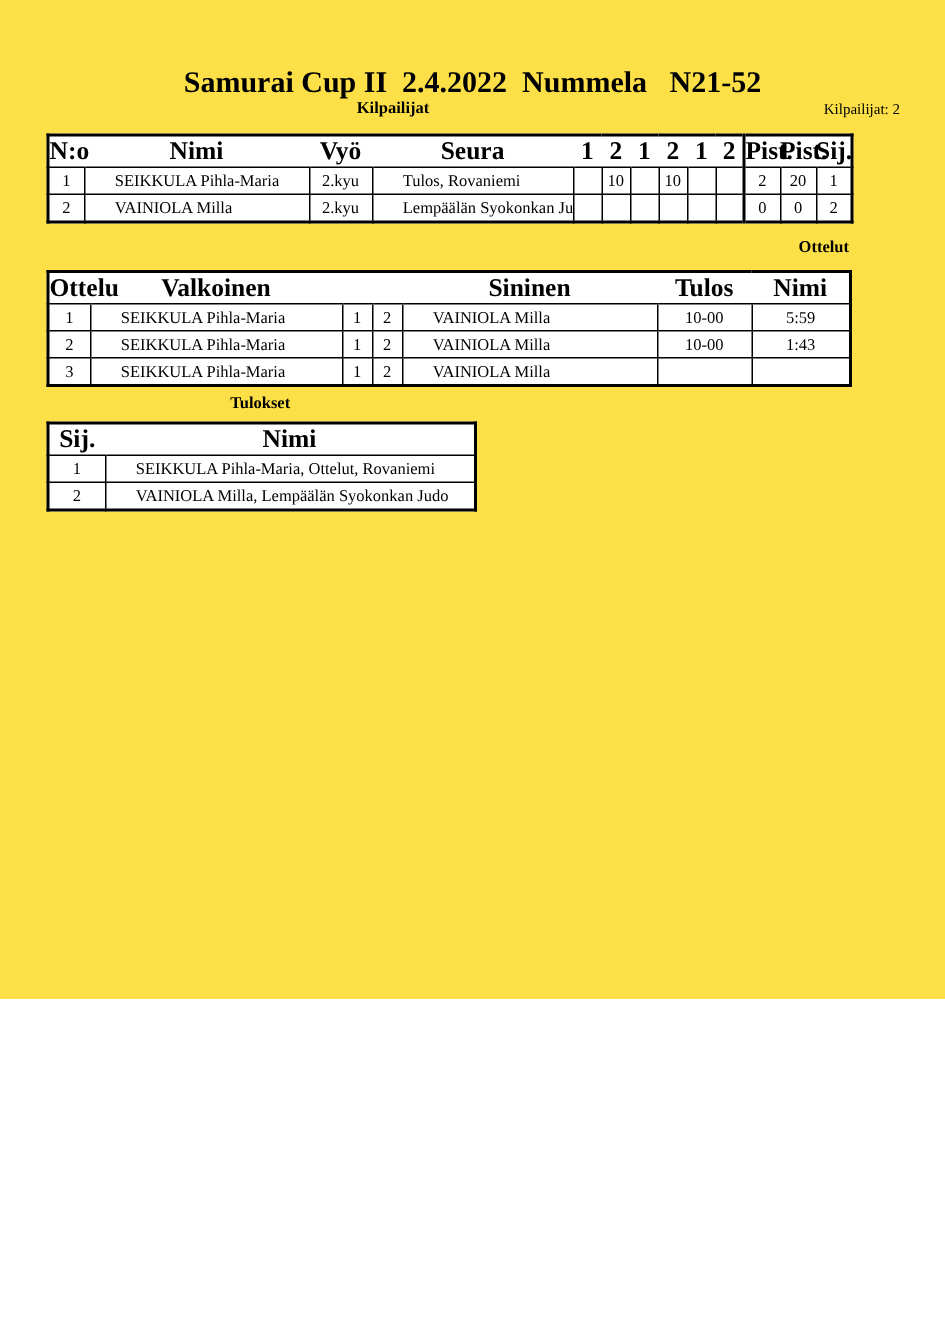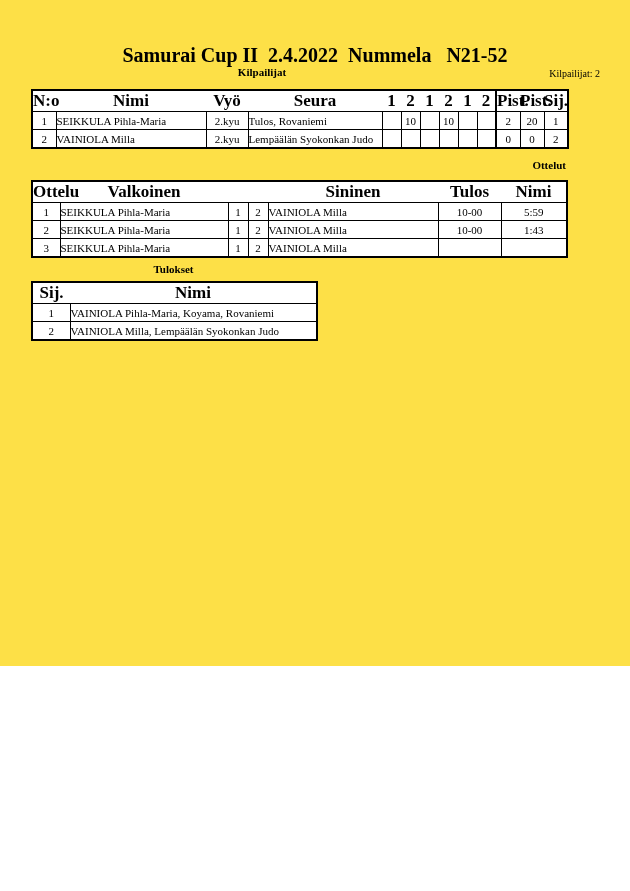--- a/index.html
+++ b/index.html
@@ -64,21 +64,21 @@
   table.doc td {
     font-size: 11px;
     padding: 0;
     height: 17px;
     text-align: center;
     vertical-align: middle;
     border: 1px solid #000;
     white-space: nowrap;
     overflow: hidden;
   }
-  table.doc td.l { text-align: left; padding-left: 0; }
+  table.doc td.l { text-align: left; padding-left: 20px; }
   .thick-left { border-left: 2px solid #000 !important; }
 </style>
 </head>
 <body>
 
 <div class="page">
 
   <div class="page-title">Samurai Cup II  2.4.2022  Nummela   N21-52</div>
 
   <div class="section-heading heading-kilpailijat">Kilpailijat</div>
@@ -215,21 +215,21 @@
     </colgroup>
     <thead>
       <tr>
         <th>Sij.</th>
         <th>Nimi</th>
       </tr>
     </thead>
     <tbody>
       <tr>
         <td>1</td>
-        <td class="l">VAINIOLA Pihla-Maria, Koyama, Rovaniemi</td>
+        <td class="l">SEIKKULA Pihla-Maria, Ottelut, Rovaniemi</td>
       </tr>
       <tr>
         <td>2</td>
         <td class="l">VAINIOLA Milla, Lempäälän Syokonkan Judo</td>
       </tr>
     </tbody>
   </table>
 
 </div>
 

